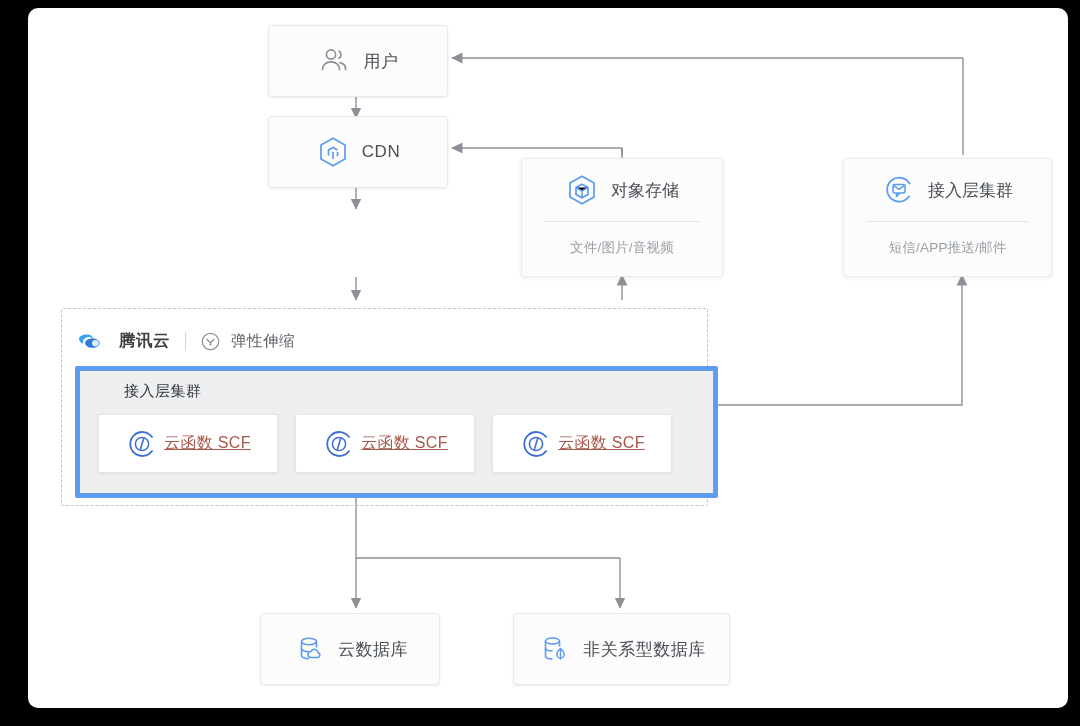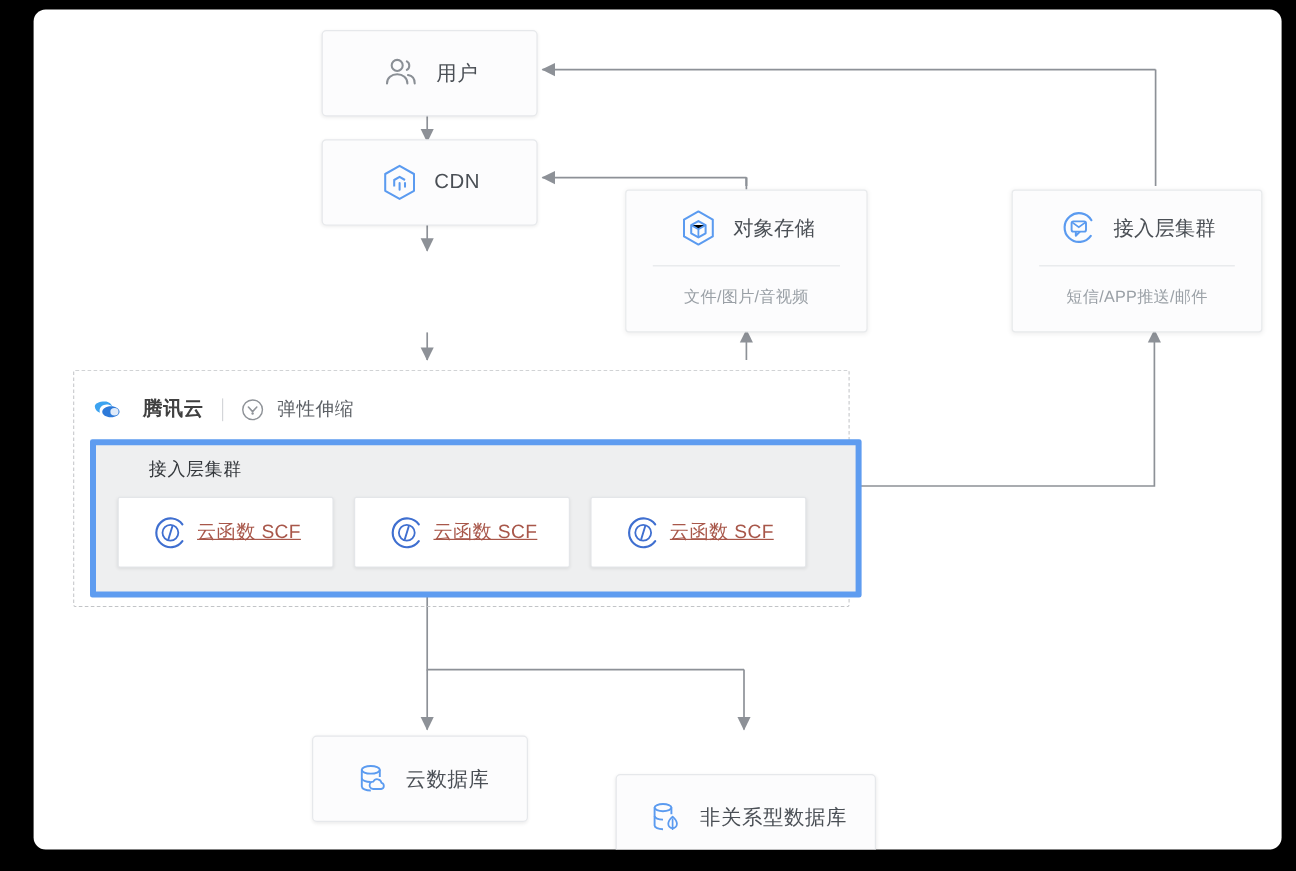--- a/index.html
+++ b/index.html
@@ -164,21 +164,21 @@
         <ellipse cx="17" cy="9.5" rx="7.5" ry="3.2" fill="none" stroke="#5b9bf0" stroke-width="1.6"></ellipse>
         <path d="M9.5 9.5v14c0 1.8 3.4 3.2 7.5 3.2" fill="none" stroke="#5b9bf0" stroke-width="1.6"></path>
         <path d="M24.5 9.5v6" fill="none" stroke="#5b9bf0" stroke-width="1.6"></path>
         <path d="M9.5 16.5c0 1.8 3.4 3.2 7.5 3.2" fill="none" stroke="#5b9bf0" stroke-width="1.6"></path>
         <path d="M19 25.5h6.6a2.6 2.6 0 0 0 .3-5.1 3.6 3.6 0 0 0-6.8-1 2.6 2.6 0 0 0-.1 6.1z" fill="none" stroke="#5b9bf0" stroke-width="1.5" stroke-linejoin="round"></path>
       </svg>
       <span class="label">云数据库</span>
     </div>
   </div>
 
-  <div class="node" style="left:485px;top:605px;width:215px;height:70px;margin-top:32px;">
+  <div class="node" style="left:485px;top:605px;width:215px;height:70px;">
     <div class="row">
       <svg class="ico" viewBox="0 0 34 34">
         <ellipse cx="15.5" cy="9" rx="7" ry="3" fill="none" stroke="#5b9bf0" stroke-width="1.6"></ellipse>
         <path d="M8.5 9v15c0 1.7 3.1 3 7 3" fill="none" stroke="#5b9bf0" stroke-width="1.6"></path>
         <path d="M22.5 9v5.5" fill="none" stroke="#5b9bf0" stroke-width="1.6"></path>
         <path d="M8.5 16c0 1.7 3.1 3 7 3" fill="none" stroke="#5b9bf0" stroke-width="1.6"></path>
         <path d="M23.5 16.5c2.4 2 3.6 4 3.6 6a3.6 3.6 0 0 1-7.2 0c0-2 1.2-4 3.6-6z" fill="none" stroke="#5b9bf0" stroke-width="1.5" stroke-linejoin="round"></path>
         <path d="M23.5 18.5v8.5" stroke="#5b9bf0" stroke-width="1.4" stroke-linecap="round"></path>
       </svg>
       <span class="label">非关系型数据库</span>

